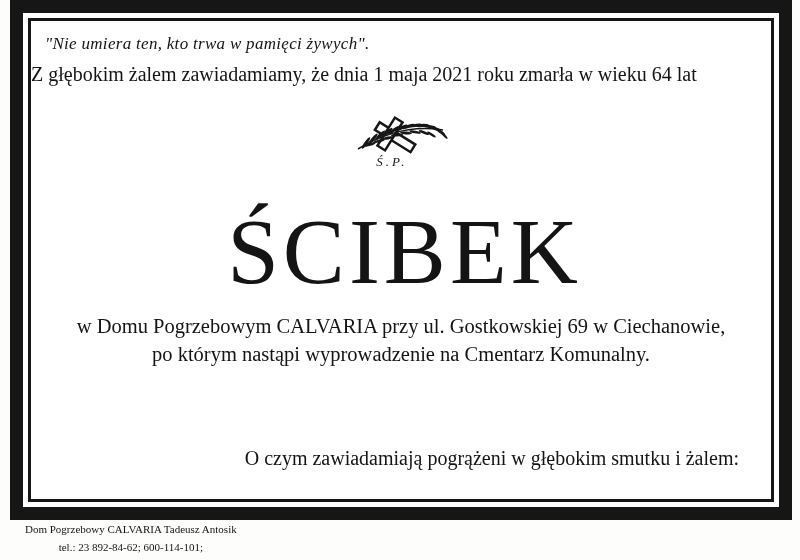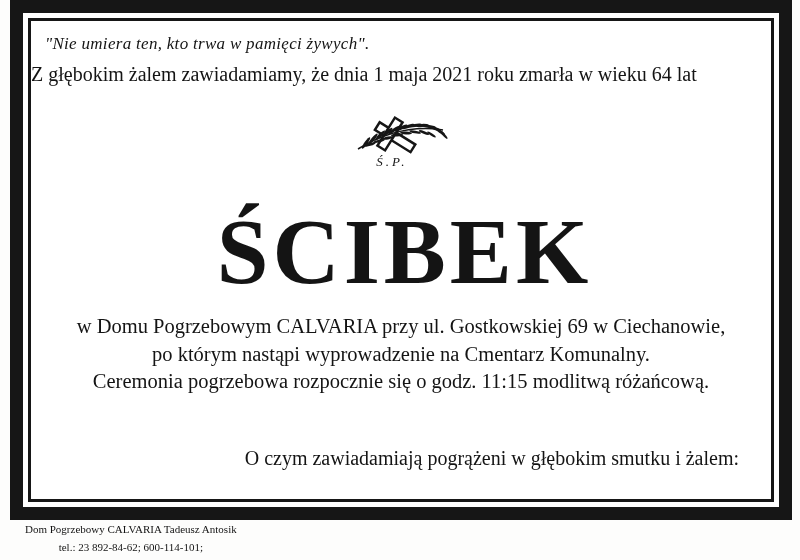--- a/index.html
+++ b/index.html
@@ -50,21 +50,21 @@
 
   .name-first {
     position: absolute; left: 0; right: 0; top: 138px;
     text-align: center; font-weight: bold;
     font-size: 48px; line-height: 48px;
     letter-spacing: 10px; padding-left: 10px;
     white-space: nowrap;
   }
   .name-last {
     position: absolute; left: 0; right: 0; top: 183px;
-    text-align: center; font-weight: bold;
+    text-align: center; font-weight: normal;
     font-size: 93px; line-height: 96px;
     letter-spacing: 4px; padding-left: 7px;
     white-space: nowrap;
   }
 
   .ceremony {
     position: absolute; left: 0; right: 0; top: 292px;
     text-align: center; font-size: 20.5px; line-height: 27.5px;
     white-space: nowrap;
   }
@@ -132,21 +132,20 @@
           </g>
         </svg>
         <div class="sp">Ś.P.</div>
       </div>
 
       <div class="name-last">ŚCIBEK</div>
 
       <div class="ceremony">
         <div>w Domu Pogrzebowym CALVARIA przy ul. Gostkowskiej 69 w Ciechanowie,</div>
         <div>po którym nastąpi wyprowadzenie na Cmentarz Komunalny.</div>
-        <div>Ceremonia pogrzebowa rozpocznie się o godz. 11:15 modlitwą różańcową.</div>
       </div>
 
       <div class="mourners">
         <div>O czym zawiadamiają pogrążeni w głębokim smutku i żalem:</div>
       </div>
 
     </div>
   </div>
 
   <div class="footer">

